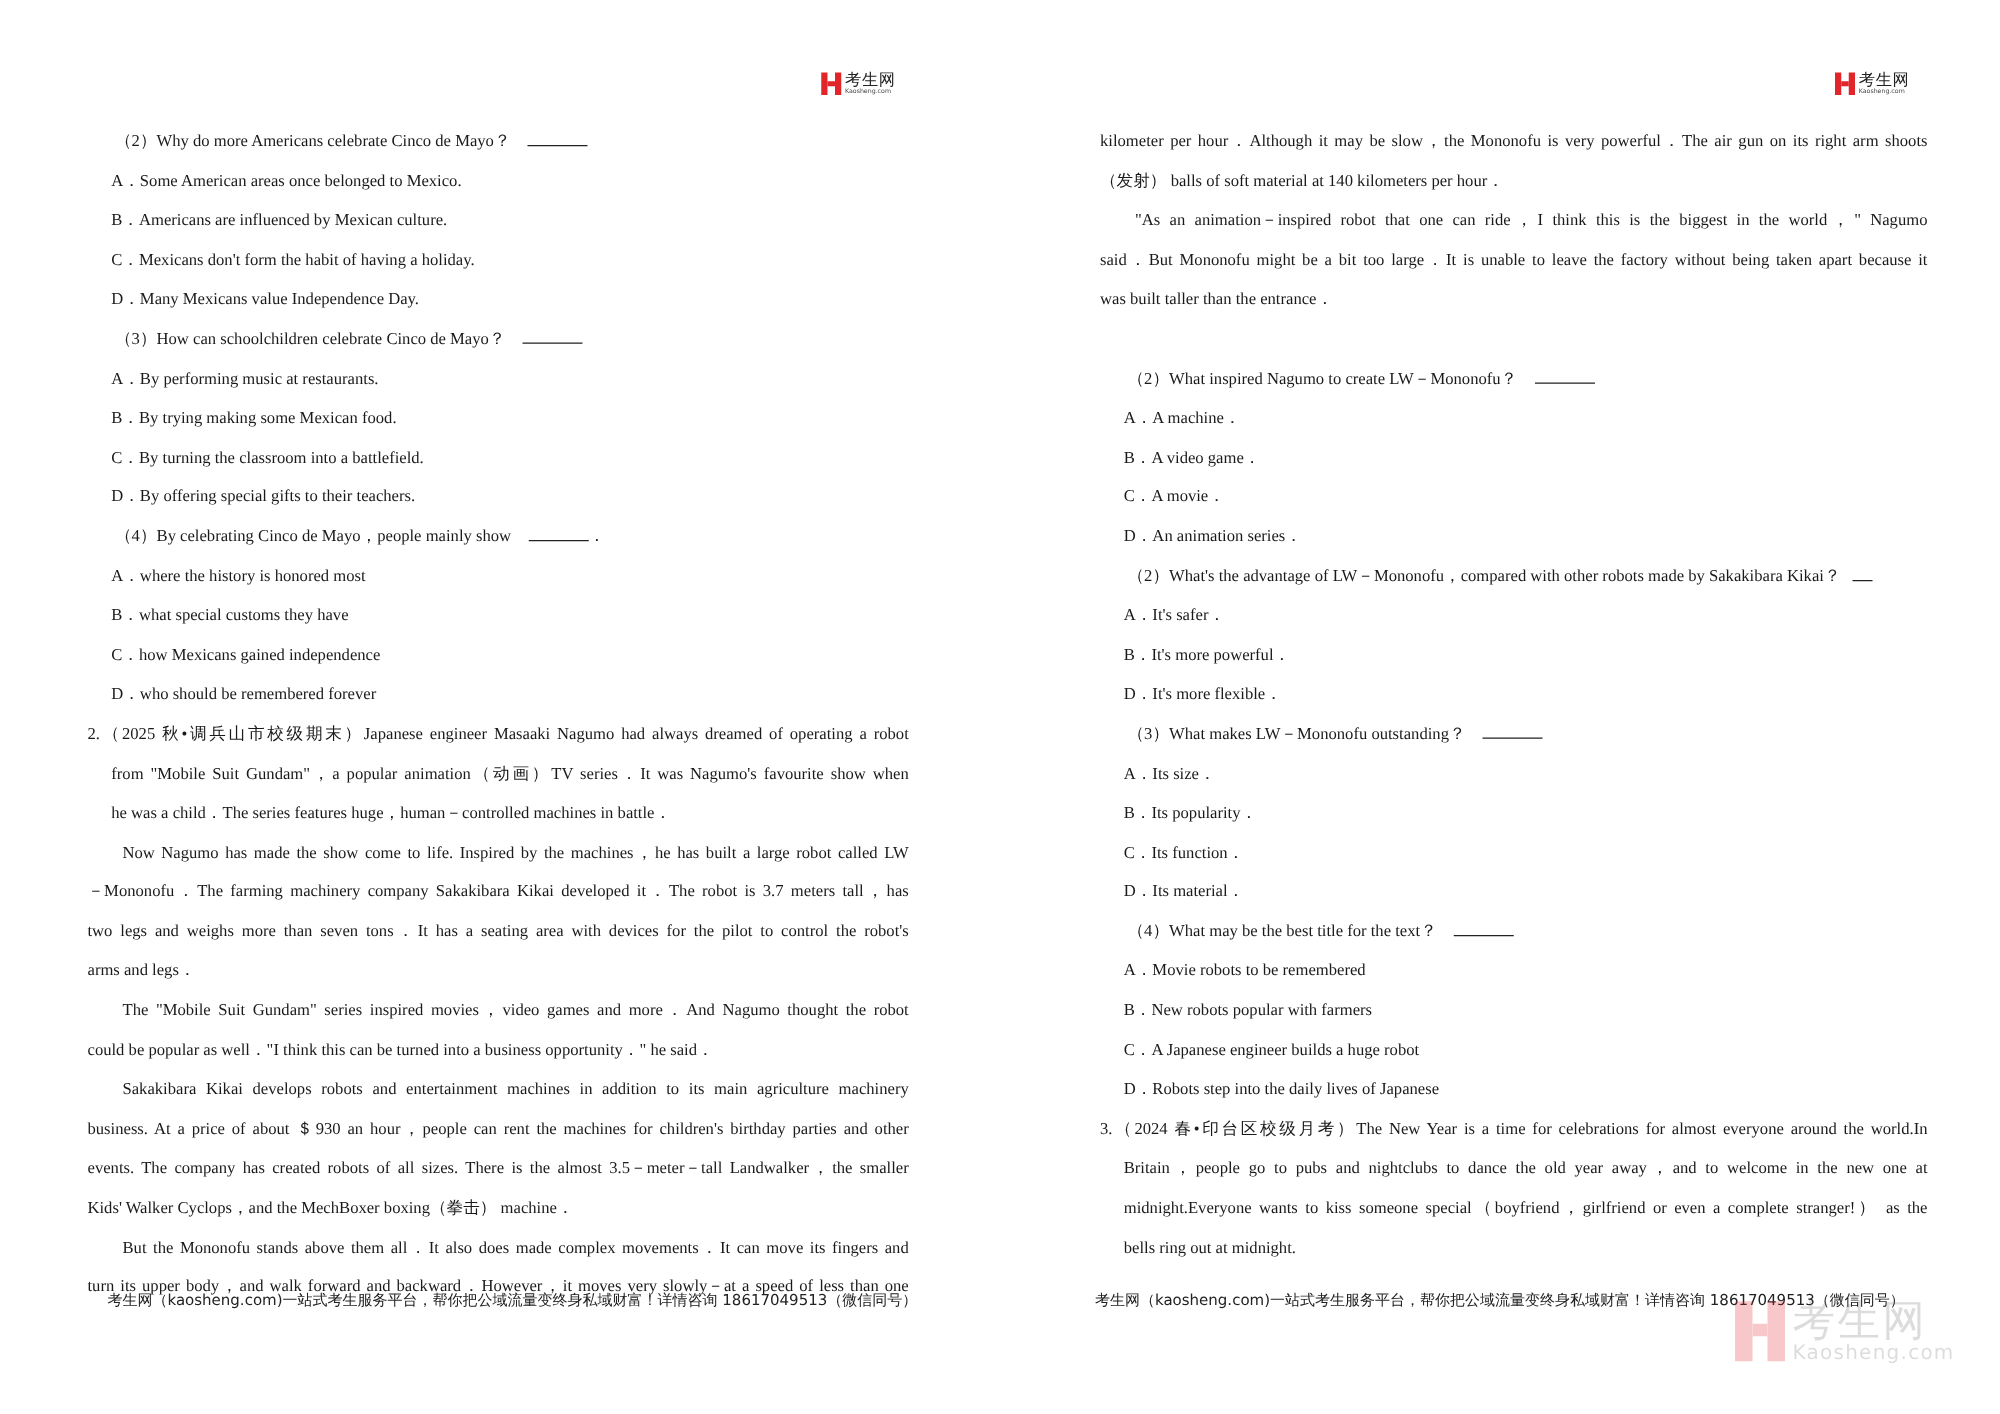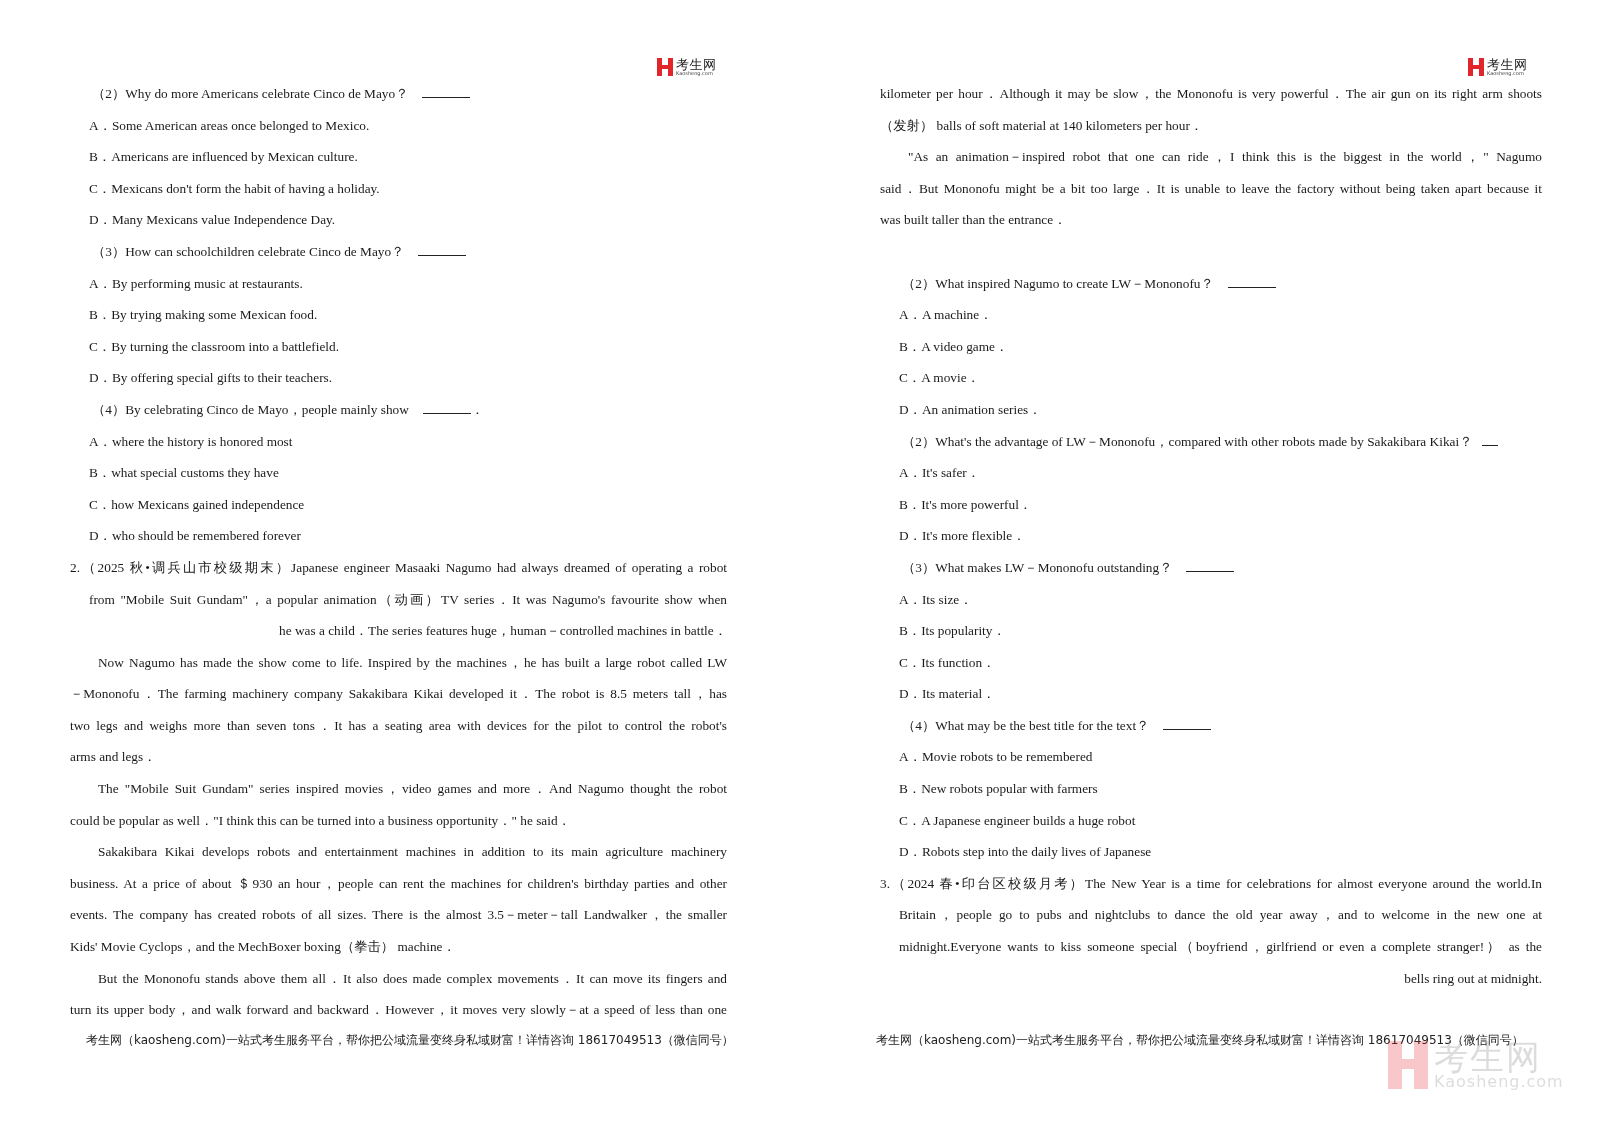--- a/index.html
+++ b/index.html
@@ -16,30 +16,30 @@
   .page.right .logo { left:668px; }
   .logo-mark { width:16px; height:18px; position:relative; }
   .logo-mark i { position:absolute; background:#e0262b; display:block; }
   .logo-mark .a { left:0; top:0; width:5px; height:18px; }
   .logo-mark .b { right:0; top:0; width:5px; height:18px; }
   .logo-mark .c { left:5px; top:7px; width:6px; height:4px; }
   .logo-text { display:flex; flex-direction:column; line-height:1; }
   .logo-cn { font-family:"DejaVu Sans", sans-serif; font-size:13px; color:#222; letter-spacing:0.5px; }
   .logo-en { font-family:"DejaVu Sans", sans-serif; font-size:5px; color:#444; }
 
-  .content { position:absolute; top:78px; }
+  .content { position:absolute; top:97px; }
   .page.left .content { left:70px; width:657px; }
   .page.right .content { left:80px; width:662px; }
 
   .line {
     font-size:13.3px; line-height:31.6px; height:31.6px; white-space:nowrap;
   }
   .q { padding-left:22px; }
   .opt { padding-left:19px; }
-  .indent1 { padding-left:19px;text-align:right; }
+  .indent1 { padding-left:19px; }
   .para-first { text-indent:28px; }
   .justify { text-align:justify; text-align-last:justify; }
   .blank { display:inline-block; width:48px; border-bottom:1px solid #222; height:10px; margin-left:14px; vertical-align:baseline; }
   .blank.short { width:16px; margin-left:10px; }
   .gap { height:31.6px; }
 
   .footer {
     position:absolute; top:1032px; font-family:"DejaVu Sans", sans-serif; font-size:12px; color:#222; white-space:nowrap;
   }
   .page.left .footer { left:86px; }
@@ -83,29 +83,29 @@
       <div class="line opt"><span>D．By offering special gifts to their teachers.</span></div>
       <div class="line q"><span>（4）By celebrating Cinco de Mayo，people mainly show</span><span class="blank"></span><span>．</span></div>
       <div class="line opt"><span>A．where the history is honored most</span></div>
       <div class="line opt"><span>B．what special customs they have</span></div>
       <div class="line opt"><span>C．how Mexicans gained independence</span></div>
       <div class="line opt"><span>D．who should be remembered forever</span></div>
       <div class="line justify"><span>2.（2025 秋•调兵山市校级期末）Japanese engineer Masaaki Nagumo had always dreamed of operating a robot</span></div>
       <div class="line indent1 justify"><span>from "Mobile Suit Gundam"，a popular animation（动画）TV series．It was Nagumo's favourite show when</span></div>
       <div class="line indent1"><span>he was a child．The series features huge，human－controlled machines in battle．</span></div>
       <div class="line para-first justify"><span>Now Nagumo has made the show come to life. Inspired by the machines，he has built a large robot called LW</span></div>
-      <div class="line justify"><span>－Mononofu．The farming machinery company Sakakibara Kikai developed it．The robot is 8.5 meters tall，has</span></div>
+      <div class="line justify"><span>－Mononofu．The farming machinery company Sakakibara Kikai developed it．The robot is 3.7 meters tall，has</span></div>
       <div class="line justify"><span>two legs and weighs more than seven tons．It has a seating area with devices for the pilot to control the robot's</span></div>
       <div class="line"><span>arms and legs．</span></div>
       <div class="line para-first justify"><span>The "Mobile Suit Gundam" series inspired movies，video games and more．And Nagumo thought the robot</span></div>
       <div class="line"><span>could be popular as well．"I think this can be turned into a business opportunity．" he said．</span></div>
       <div class="line para-first justify"><span>Sakakibara Kikai develops robots and entertainment machines in addition to its main agriculture machinery</span></div>
       <div class="line justify"><span>business. At a price of about ＄930 an hour，people can rent the machines for children's birthday parties and other</span></div>
       <div class="line justify"><span>events. The company has created robots of all sizes. There is the almost 3.5－meter－tall Landwalker，the smaller</span></div>
-      <div class="line"><span>Kids' Movie Cyclops，and the MechBoxer boxing（拳击） machine．</span></div>
+      <div class="line"><span>Kids' Walker Cyclops，and the MechBoxer boxing（拳击） machine．</span></div>
       <div class="line para-first justify"><span>But the Mononofu stands above them all．It also does made complex movements．It can move its fingers and</span></div>
       <div class="line justify"><span>turn its upper body，and walk forward and backward．However，it moves very slowly－at a speed of less than one</span></div>
     </div>
   <div class="footer">考生网（kaosheng.com)一站式考生服务平台，帮你把公域流量变终身私域财富！详情咨询 18617049513（微信同号）</div>
 </div>
 
 <div class="page right">
   <div class="logo">
     <div class="logo-mark">
         <i class="a"></i>

